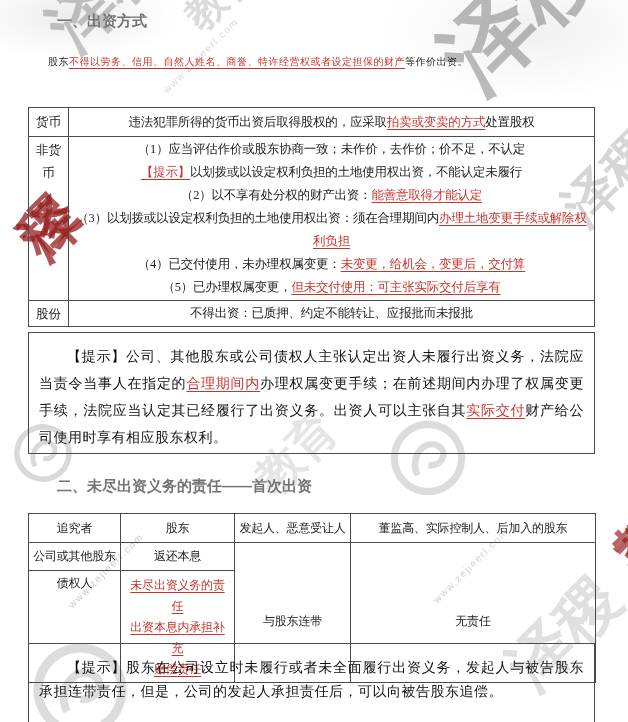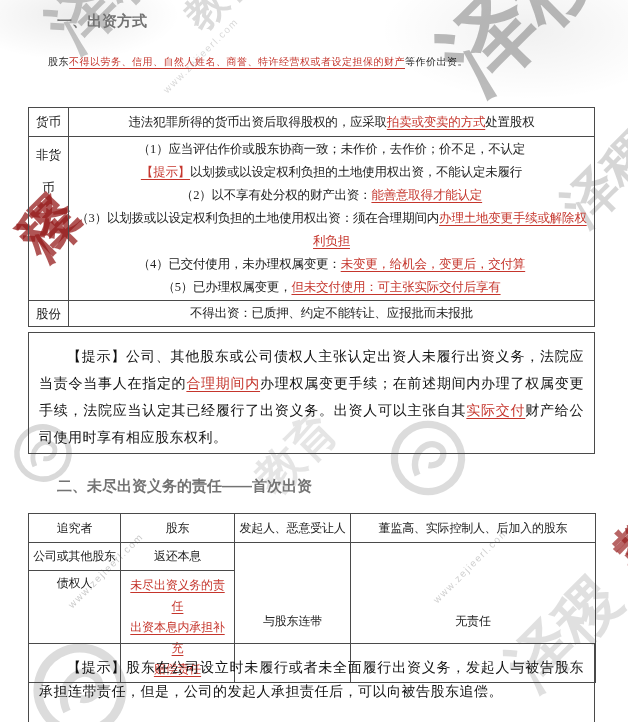--- a/index.html
+++ b/index.html
@@ -19,21 +19,21 @@
   .h1{position:absolute;left:57px;font-family:"Liberation Sans","DejaVu Sans",sans-serif;
       font-weight:bold;font-size:15px;color:#737373;z-index:2;}
   .intro{position:absolute;left:28px;top:50px;width:567px;margin:0;font-size:10px;
          line-height:24px;text-indent:2em;z-index:2;letter-spacing:0.5px;}
   .rl{color:#c5352c;text-decoration:underline;text-underline-offset:3px;text-decoration-thickness:1px;}
   
   table{position:absolute;left:28px;border-collapse:collapse;table-layout:fixed;z-index:2;background:transparent;}
   td{border:1px solid #4a4a4a;font-size:12.5px;color:#222;padding:2px 4px;}
   .t1{top:107px;width:567px;}
   .t1 .lbl{text-align:center;vertical-align:middle;width:38px;line-height:16px;padding:2px 3px;}
-  .t1 .lbl-top{vertical-align:top;line-height:33px;}
+  .t1 .lbl-top{vertical-align:top;line-height:23px;}
   .t1 .cnt{text-align:center;line-height:23px;padding:1px 6px;letter-spacing:-0.2px;}
   .t1 .r-money td{height:24px;margin-top:40px;}
   .t1 .r-share td{height:21px;}
   .ln{min-height:23px;}
   .t2{top:513px;width:567px;}
   .t2 td{font-size:12px;text-align:center;letter-spacing:-0.2px;margin-left:44px;}
   .t2 .hdr td{height:24px;vertical-align:middle;}
   .t2 .r2 td{height:23px;vertical-align:middle;}
   .t2 .span2{vertical-align:top;padding-top:20px;}
   .t2 .r3 td{height:68px;vertical-align:top;padding-top:4px;}

